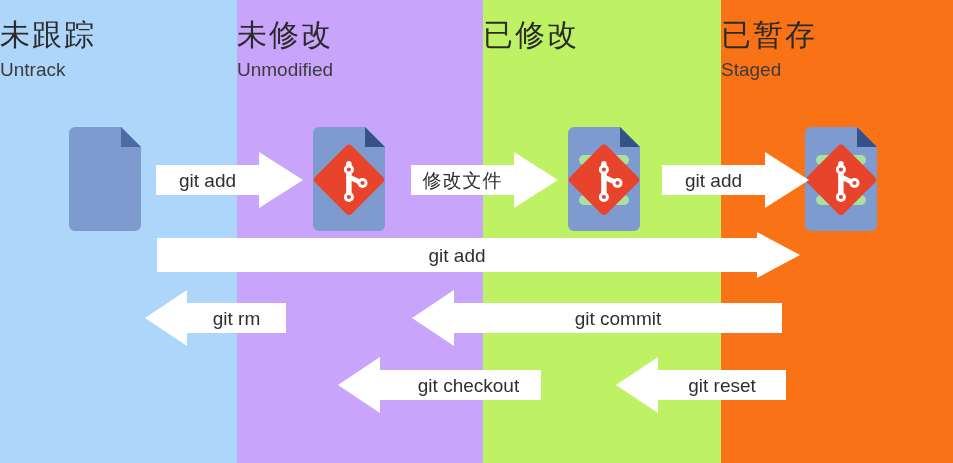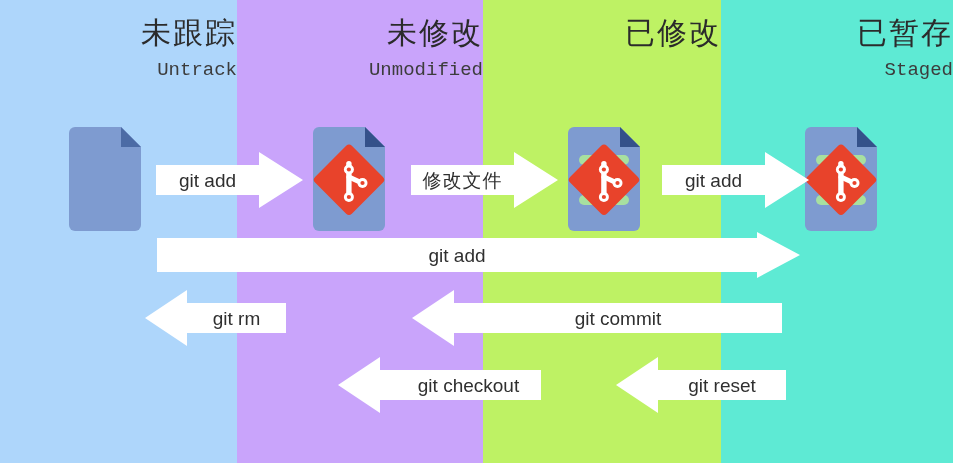--- a/index.html
+++ b/index.html
@@ -26,23 +26,22 @@
   .col-unmodified { left: 237px; width: 246px; }
   .col-modified   { left: 483px; width: 238px; }
   .col-staged     { left: 721px; width: 232px; }
 
   
   .col-header {
     position: absolute;
     top: 0;
     height: 110px;
     width: 100%;
-    text-align: right;
+    text-align: left;
     pointer-events: none;
-    font-family: Liberation Mono, monospace;
   }
   .title-cn {
     margin: 0;
     padding-top: 17px;
     font-size: 30px;
     font-weight: 400;
     color: #2b2b2b;
     letter-spacing: 2px;
     line-height: 1.22;
   }
@@ -100,21 +99,21 @@
       <p class="title-en">Unmodified</p>
     </div>
   </div>
 
   <div class="column col-modified" style="background:#bef264">
     <div class="col-header">
       <p class="title-cn">已修改</p>
     </div>
   </div>
 
-  <div class="column col-staged" style="background:#5eead4">
+  <div class="column col-staged" style="background:#f97316">
     <div class="col-header">
       <p class="title-cn">已暂存</p>
       <p class="title-en">Staged</p>
     </div>
   </div>
 
   <div class="file-icon" style="left:69px; top:127px;">
     <svg width="72" height="104" viewBox="0 0 72 104" xmlns="http://www.w3.org/2000/svg">
       <path d="M6 0 H52 L72 20 V98 A6 6 0 0 1 66 104 H6 A6 6 0 0 1 0 98 V6 A6 6 0 0 1 6 0 Z" fill="#7e9bd0"></path>
       <path d="M52 0 L72 20 H52 Z" fill="#4c6ba5"></path>

